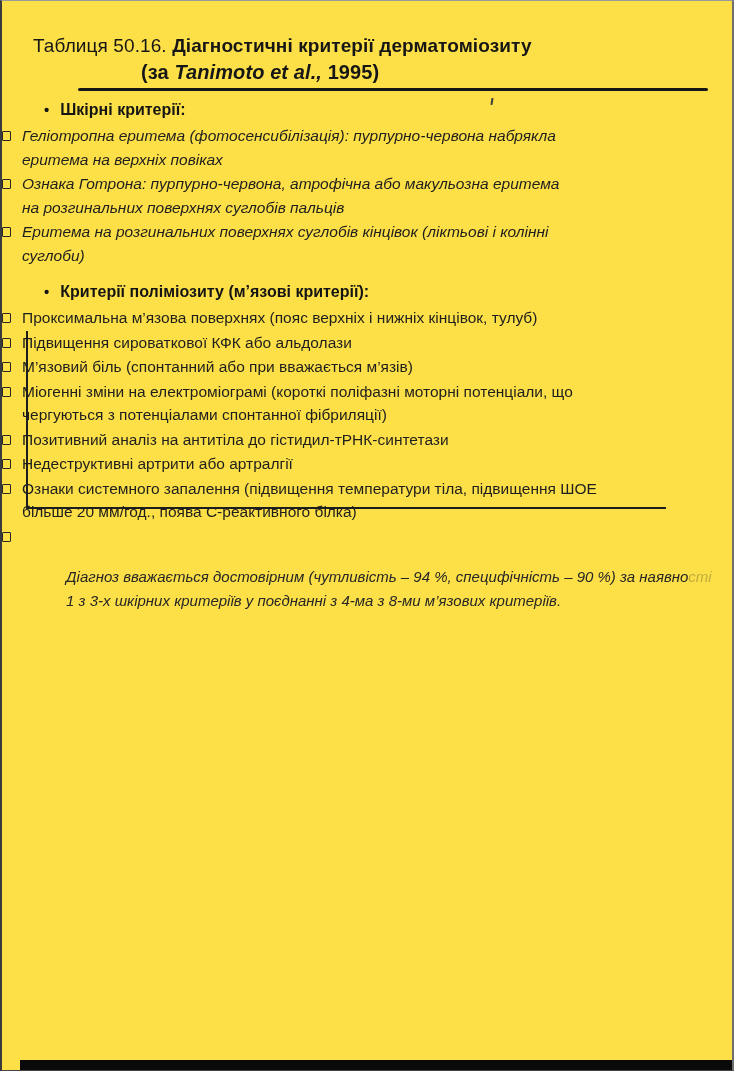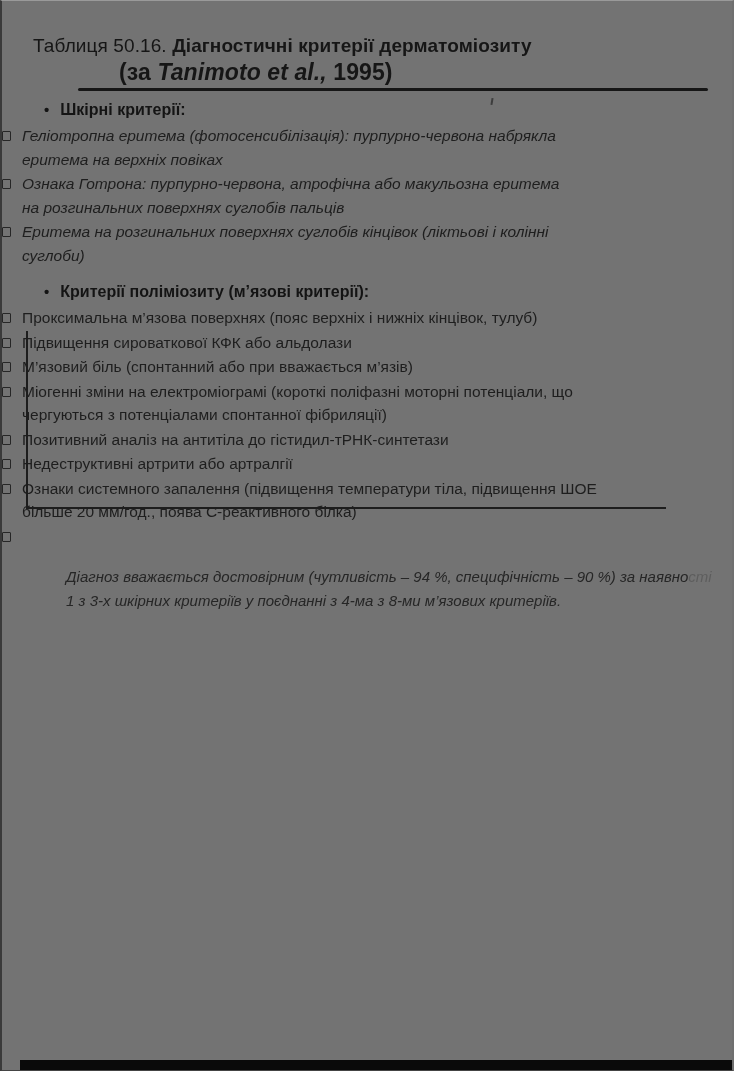--- a/index.html
+++ b/index.html
@@ -2,36 +2,36 @@
 <html lang="uk"><head>
 <meta charset="utf-8">
 <title>Таблиця 50.16</title>
 <style>
   html, body { margin: 0; padding: 0; background: #e9e9e9; }
   .page {
     position: relative;
     width: 734px;
     height: 1071px;
     margin: 0 auto;
-    background: #737373;
+    background: #fde047;
     box-sizing: border-box;
     border-top: 1px solid #9a9a9a;
     border-left: 2px solid #3a3a3a;
     border-right: 2px solid #6f6f6f;
     border-bottom: 1px solid #444;
     font-family: "Liberation Sans", "DejaVu Sans", sans-serif;
     color: #1e1e1e;
     overflow: hidden;
   }
 
   
   .title-block { position: absolute; top: 33px; left: 31px; font-size: 19px; line-height: 24px; color: #161616; letter-spacing: 0.1px; }
   .t-label { font-weight: 400; }
   .t-main  { font-weight: 700; }
-  .title-line2 { margin-left: 86px; margin-top: 2px; font-weight: 700; font-size: 23px; }
+  .title-line2 { margin-left: 108px; margin-top: 2px; font-weight: 700; font-size: 20px; }
   .t-italic { font-style: italic; }
 
   
   .top-rule   { position: absolute; top: 87px; left: 76px; width: 630px; height: 3px; background: #161616; border-radius: 2px; }
   .artifact   { position: absolute; left: 489px; top: 97px; width: 2px; height: 7px; background: #3d3d3d; transform: rotate(9deg); }
   .vline      { position: absolute; left: 24px; top: 330px; width: 2px; height: 178px; background: #1d1d1d; }
   .hbottom    { position: absolute; left: 24px; top: 506px; width: 640px; height: 2px; background: #1d1d1d; }
   .bottom-bar { position: absolute; left: 18px; right: 0; bottom: 0; height: 10px; background: #0a0a0a; }
 
   

